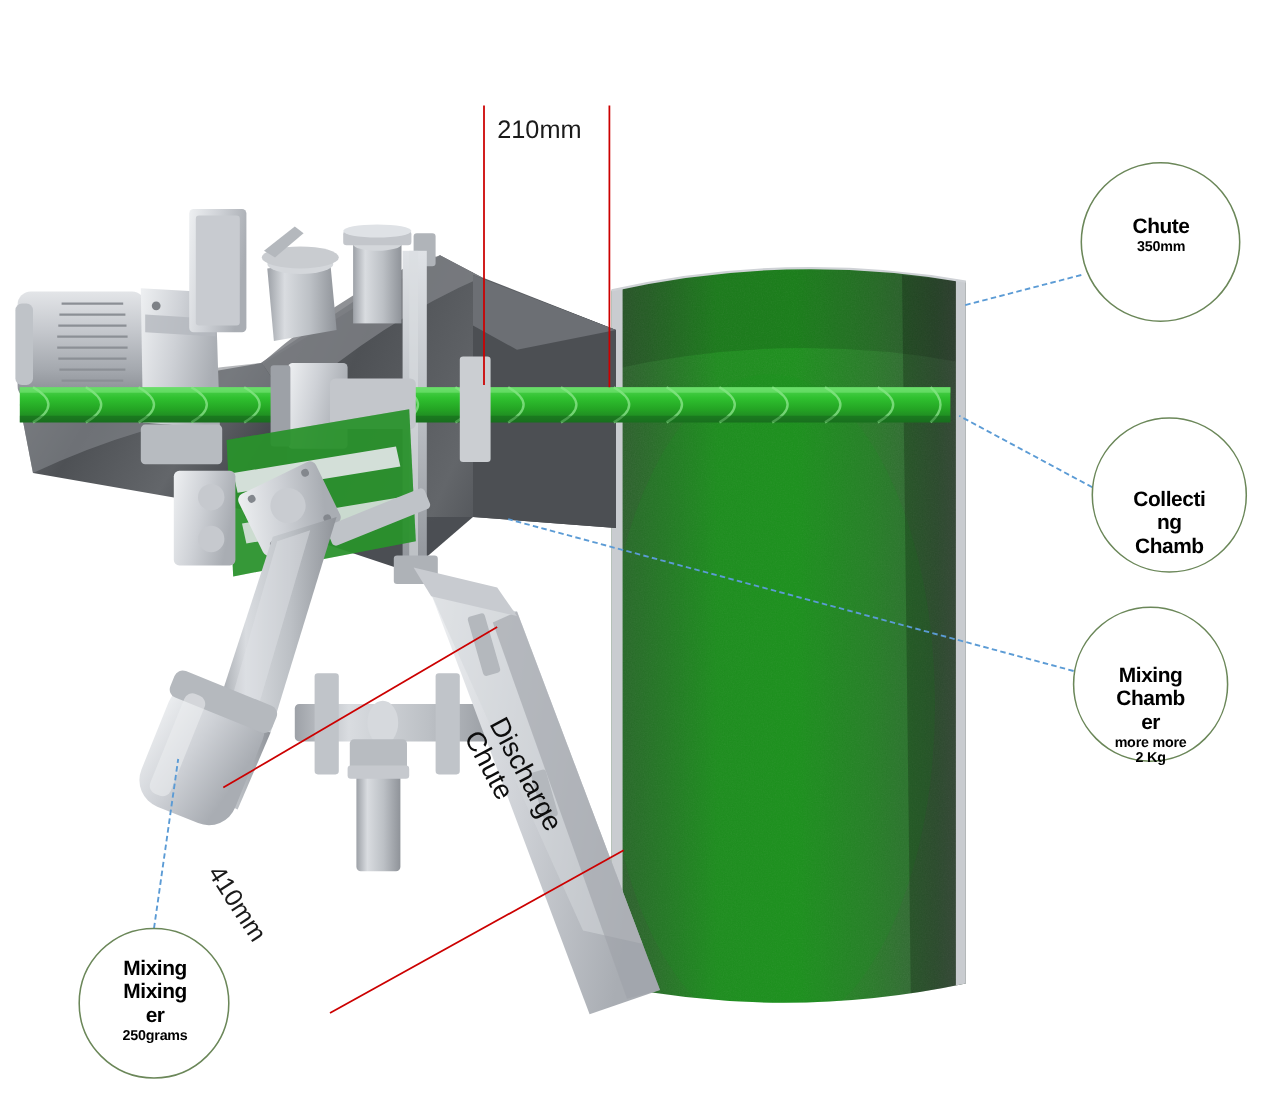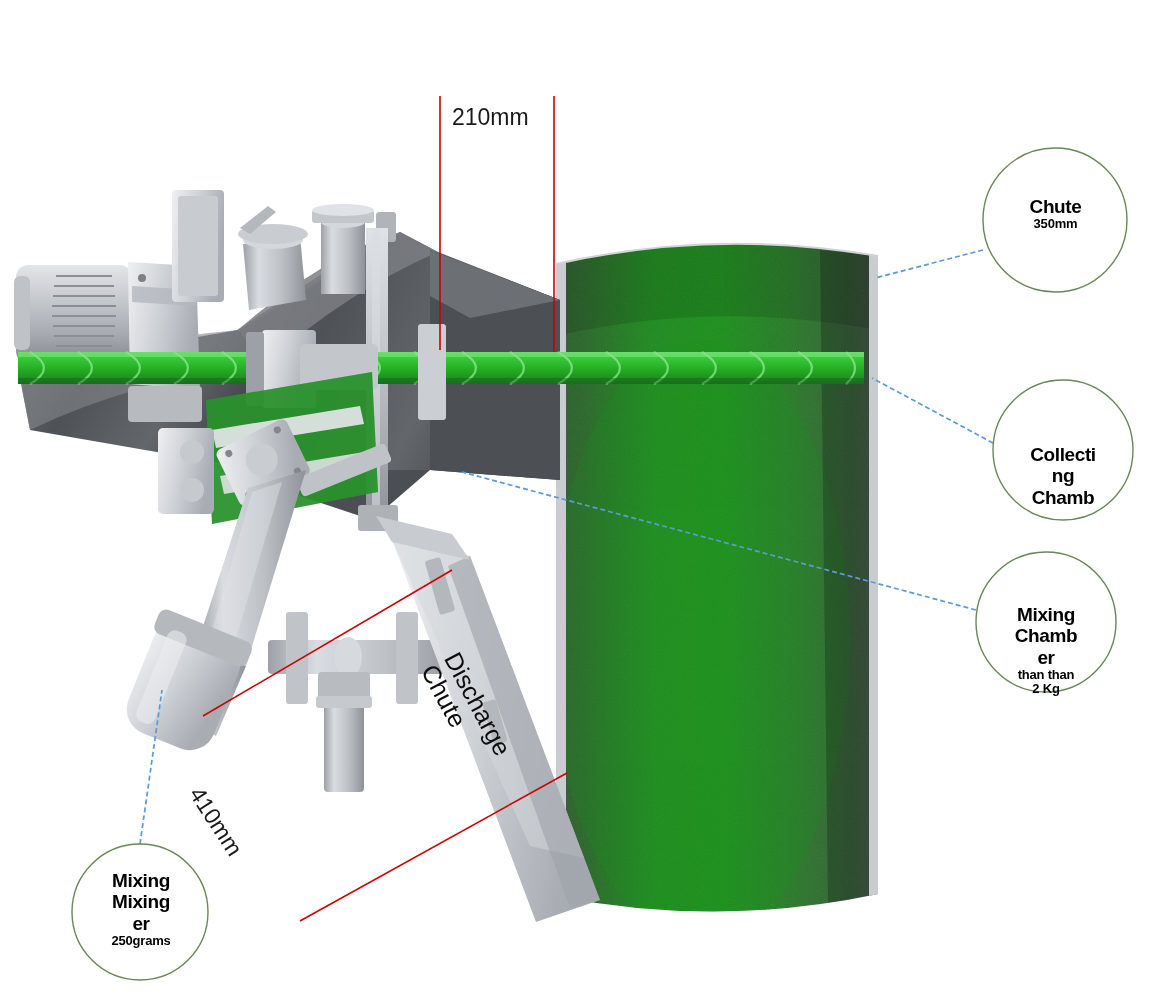--- a/index.html
+++ b/index.html
@@ -285,21 +285,21 @@
   <div class="cal-text" style="left:995px;top:410px;width:136px;margin-top:34px;">
     <div class="cal-bold">Collecti</div>
     <div class="cal-bold">ng</div>
     <div class="cal-bold">Chamb</div>
   </div>
 
   <div class="cal-text" style="left:978px;top:604px;width:136px;">
     <div class="cal-bold">Mixing</div>
     <div class="cal-bold">Chamb</div>
     <div class="cal-bold">er</div>
-    <div class="cal-sub">than than</div>
+    <div class="cal-sub">more more</div>
     <div class="cal-sub">2 Kg</div>
   </div>
 
   <div class="cal-text" style="left:70px;top:870px;width:142px;">
     <div class="cal-bold">Mixing</div>
     <div class="cal-bold">Mixing</div>
     <div class="cal-bold">er</div>
     <div class="cal-sub">250grams</div>
   </div>
 

